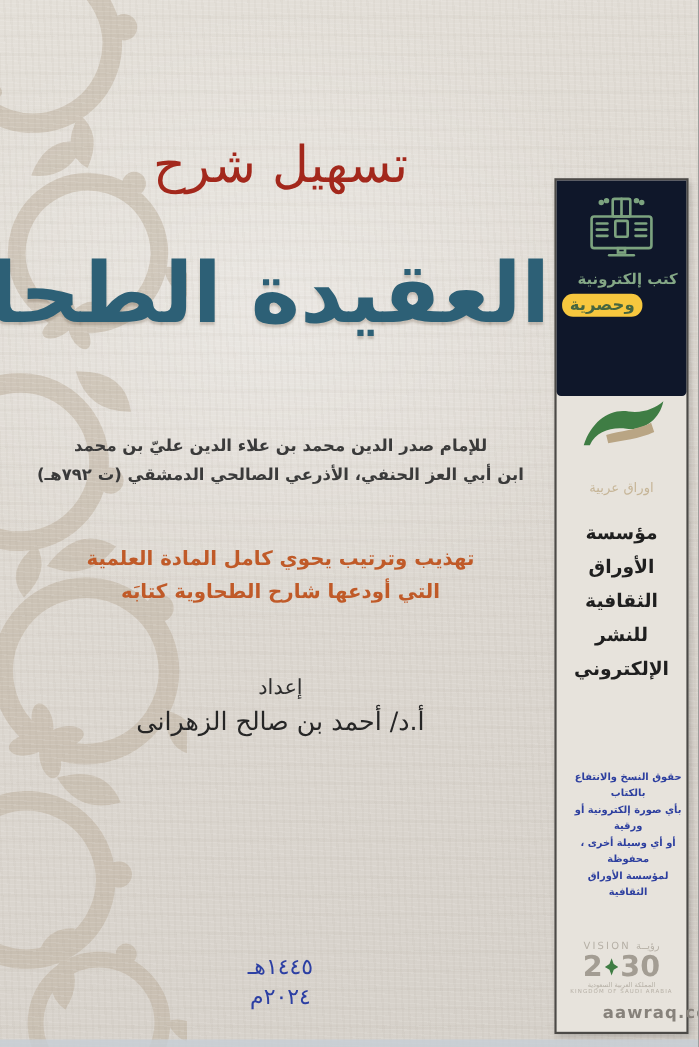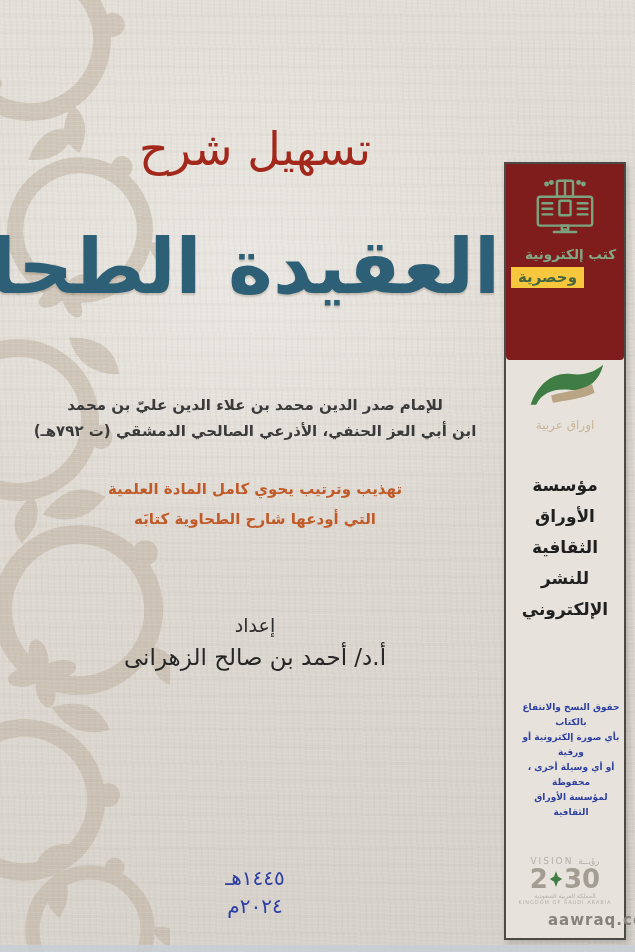--- a/index.html
+++ b/index.html
@@ -24,41 +24,41 @@
 
   
   .main{ position:absolute; left:10px; top:0; width:490px; height:952px; z-index:2; text-align:center; }
   .series-title{ position:absolute; top:122px; width:100%; font-size:46px; color:#a3281c; direction:rtl; }
   .main-title{
     position:absolute; top:222px; width:100%; font-size:76px; font-weight:bold; color:#2d6076;
     direction:rtl; white-space:nowrap; letter-spacing:-2px;
     text-shadow:0 2px 2px rgba(90,70,50,.25);
   }
   .author{ position:absolute; top:392px; width:100%; direction:rtl; font-size:15px; font-weight:bold; color:#3a3a3a; line-height:26px; }
-  .subtitle{ position:absolute; top:474px; width:100%; direction:rtl; font-size:15px; font-weight:bold; color:#c05a28; line-height:30px; }
+  .subtitle{ position:absolute; top:494px; width:100%; direction:rtl; font-size:18px; font-weight:bold; color:#c05a28; line-height:30px; }
   .prepared-label{ position:absolute; top:614px; width:100%; direction:rtl; font-size:19px; color:#2d2d2d; }
   .preparer-name{ position:absolute; top:644px; width:100%; direction:rtl; font-size:23px; color:#262626; }
   .preparer-title{ position:absolute; top:690px; width:100%; direction:rtl; font-size:16px; font-weight:bold; color:#2f9638; }
   .dates{ position:absolute; top:864px; width:100%; direction:rtl; font-size:20px; color:#2c3fa3; line-height:28px; }
 
   
   .sidebar{
     position:absolute; left:504px; top:162px; width:122px; height:778px; z-index:2;
     background:#e7e3dc; border:2px solid #4c4a47; box-shadow:2px 3px 6px rgba(0,0,0,.18);
   }
   .badge{
-    position:absolute; top:0; left:0; right:0; height:196px; background:#7f1d1d;
+    position:absolute; top:0; left:0; right:0; height:196px; background:#0f172a;
     display:flex; flex-direction:column; align-items:center; border-radius:0 0 4px 4px;
   }
   .badge svg{ margin-top:14px; }
   .badge-line1{ margin-top:8px; width:100%; padding-right:8px; text-align:right; direction:rtl; font-size:13.5px; font-weight:bold; color:#84a886; }
   .badge-line2{ margin-top:5px; align-self:flex-start; margin-left:5px; direction:rtl; font-size:15px; font-weight:bold;
-    color:#47663f; background:#f7c73e; padding:1px 7px 2px; border-radius:0; }
+    color:#47663f; background:#f7c73e; padding:1px 7px 2px; border-radius:10px; }
   .aawraq-logo{ position:absolute; top:198px; left:0; right:0; text-align:center; }
-  .aawraq-caption{ margin-top:0; font-size:12px; color:#c6b597; direction:rtl; }
+  .aawraq-caption{ margin-top:18px; font-size:12px; color:#c6b597; direction:rtl; }
   .publisher-name{ position:absolute; top:306px; left:0; right:0; direction:rtl; text-align:center;
     font-size:17px; font-weight:bold; color:#1f1f1f; line-height:31px; }
   .copyright{ position:absolute; top:536px; left:12px; right:0; direction:rtl; text-align:center;
     font-size:9px; font-weight:bold; color:#2d3f9f; line-height:15px; }
   .vision{ position:absolute; top:692px; left:0; right:0; text-align:center; color:#b6b0a6; }
   .vision-label{ font-size:9px; letter-spacing:2px; }
   .vision-digits{ font-size:26px; font-weight:bold; color:#a39d93; line-height:26px; display:flex; align-items:center; justify-content:center; gap:1px;}
   .kingdom-ar{ font-size:6px; direction:rtl; }
   .kingdom-en{ font-size:5px; letter-spacing:1px; }
   .website{ margin-top:6px; font-size:15px; font-weight:bold; color:#87827b; letter-spacing:1px;padding-left:42px; }

